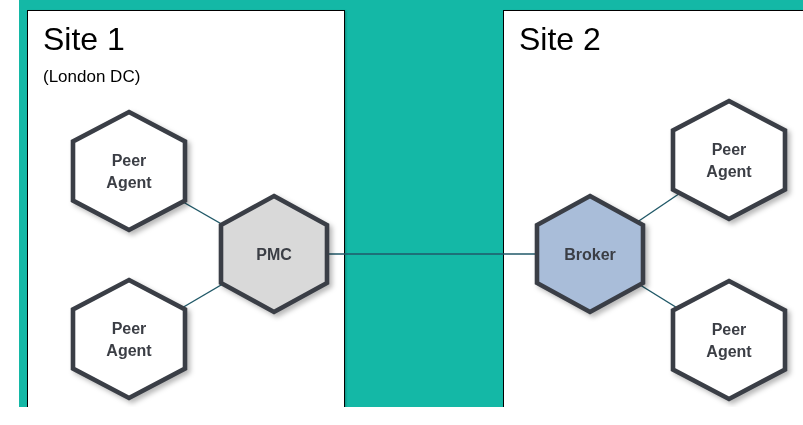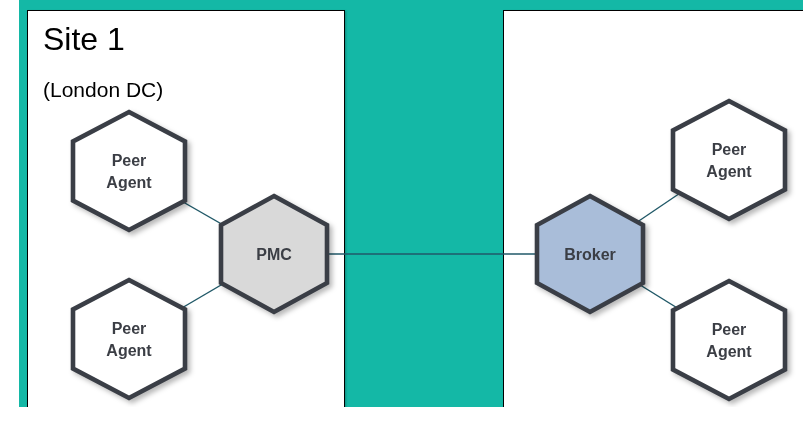--- a/index.html
+++ b/index.html
@@ -32,22 +32,22 @@
     left: 15px;
     top: 10px;
     font-size: 32px;
     line-height: 1.15;
     color: #000000;
     letter-spacing: 0px;
   }
   .site-subtitle {
     position: absolute;
     left: 15px;
-    top: 67px;
-    font-size: 21px;
+    top: 56px;
+    font-size: 17px;
     color: #000000;
   }
   svg.diagram-canvas {
     position: absolute;
     left: 0;
     top: 0;
     pointer-events: none;
   }
   .connector {
     stroke: #215968;
@@ -75,20 +75,21 @@
 <body>
 
 <div class="stage">
 
   <div class="site-panel site1">
     <div class="site-title">Site 1</div>
     <div class="site-subtitle">(London DC)</div>
   </div>
 
   <div class="site-panel site2">
+    <div class="site-title">Site 2</div>
   </div>
 
   <svg class="diagram-canvas" width="803" height="425" viewBox="0 0 803 425">
 
     <g>
       <line class="connector" x1="110" y1="171" x2="255" y2="254"></line>
       <line class="connector" x1="110" y1="339" x2="255" y2="254"></line>
       <line class="connector" x1="255" y1="254" x2="571" y2="254"></line>
       <line class="connector" x1="571" y1="254" x2="710" y2="160"></line>
       <line class="connector" x1="571" y1="254" x2="710" y2="340"></line>

